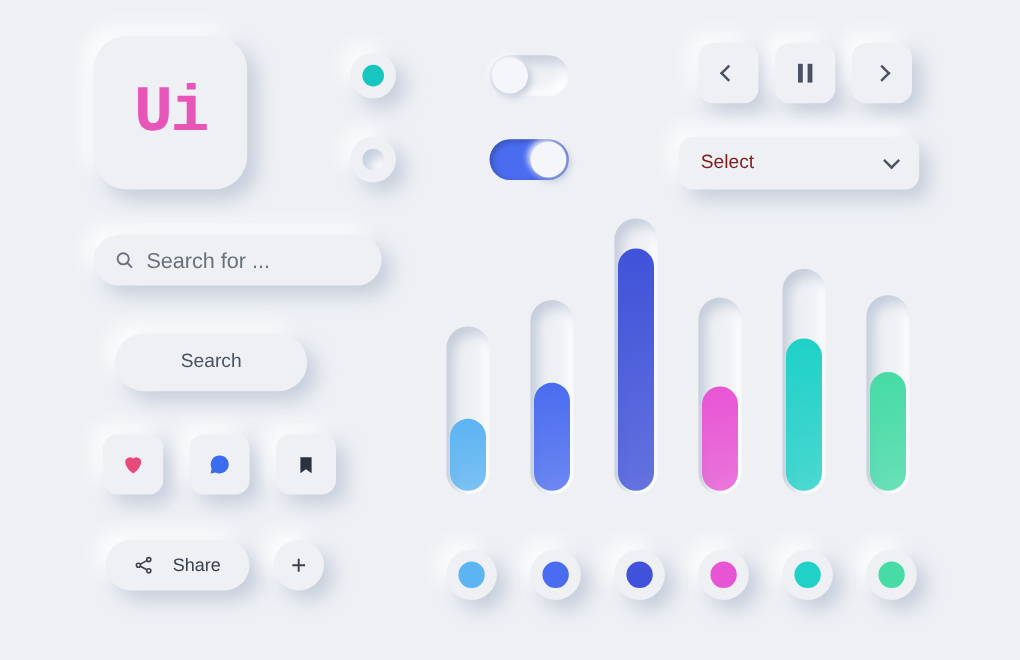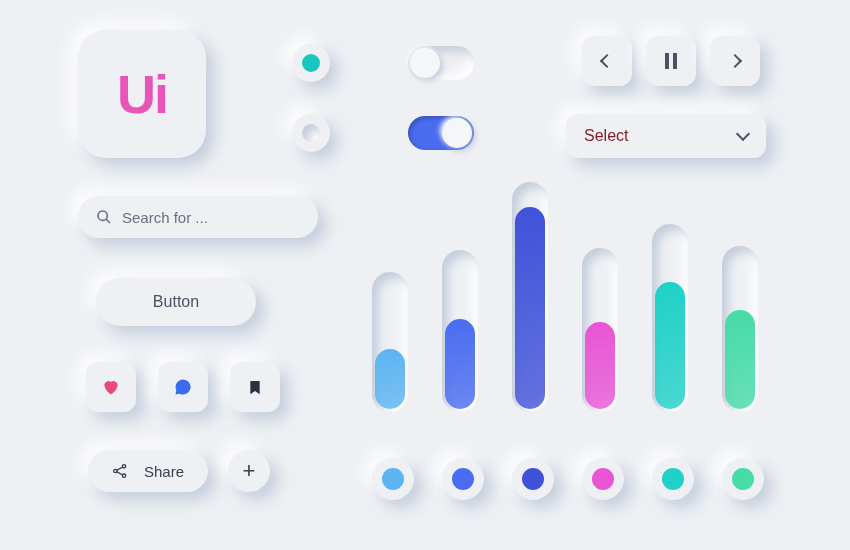--- a/index.html
+++ b/index.html
@@ -16,21 +16,21 @@
     box-shadow: 8px 8px 16px rgba(163,177,198,0.55), -8px -8px 16px rgba(255,255,255,0.9);
   }
   .neu-inset {
     background: #eef0f4;
     box-shadow: inset 6px 6px 10px rgba(163,177,198,0.55), inset -6px -6px 10px rgba(255,255,255,0.9);
   }
   
   .logo-tile {
     position: absolute; left: 78px; top: 30px;
     width: 128px; height: 128px; border-radius: 28px;
-    display:flex; align-items:center; justify-content:center;
+    display:flex; align-items:center; justify-content:center;font-family:Liberation Mono, monospace;
   }
   .logo-text { font-size: 54px; font-weight: 700; letter-spacing:-2px; }
   
   .radio-outer {
     position: absolute; width: 38px; height: 38px; border-radius: 50%;
     display:flex; align-items:center; justify-content:center;
   }
   .radio-inner-on { width:18px; height:18px; border-radius:50%; }
   
   .toggle {
@@ -50,21 +50,21 @@
   
   .select {
     position:absolute; left:566px; top:114px; width:200px; height:44px;
     border-radius:12px; display:flex; align-items:center; padding:0 18px;
     justify-content:space-between; color:#7f1d1d; font-size:16px;
   }
   
   .search {
     position:absolute; left:78px; top:196px; width:240px; height:42px;
     border-radius:21px; display:flex; align-items:center; padding:0 18px;
-    color:#6a707c; font-size:15px; gap:10px;
+    color:#6a707c; font-size:18px; gap:10px;
   }
   
   .btn-main {
     position:absolute; left:96px; top:278px; width:160px; height:48px;
     border-radius:24px; display:flex; align-items:center; justify-content:center;
     color:#4a5262; font-size:16px;
   }
   
   .icon-btn {
     position:absolute; width:50px; height:50px; border-radius:12px;
@@ -140,21 +140,21 @@
 
 <div class="search neu">
   <svg width="16" height="16" viewBox="0 0 24 24" fill="none" stroke="#6a707c" stroke-width="2.4">
       <circle cx="10" cy="10" r="7"></circle>
       <line x1="15" y1="15" x2="21" y2="21"></line>
     </svg>
   <span>Search for ...</span>
 </div>
 
 <div class="btn-main neu">
-  <span>Button</span>
+  <span>Search</span>
 </div>
 
 <div class="icon-btn neu" style="left:86px;">
   <svg width="20" height="20" viewBox="0 0 24 24" fill="#e84a7a">
       <path d="M12 21s-8-5-8-12a5 5 0 0 1 8-3 5 5 0 0 1 8 3c0 7-8 12-8 12z"></path>
     </svg>
 </div>
 <div class="icon-btn neu" style="left:158px;">
   <svg width="20" height="20" viewBox="0 0 24 24" fill="#3a6cf0">
       <path d="M12 3a9 9 0 0 0-8 13l-1 5 5-1a9 9 0 1 0 4-17z"></path>

